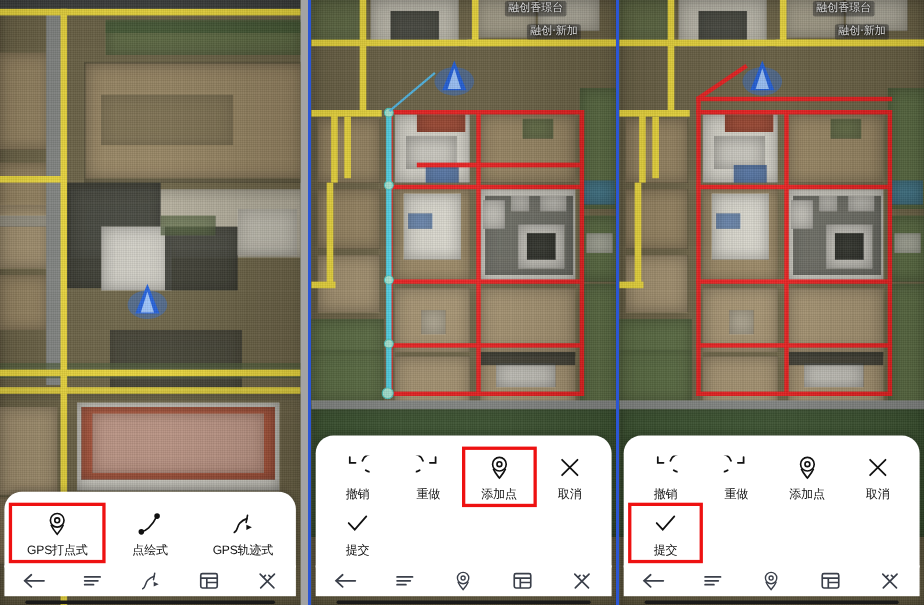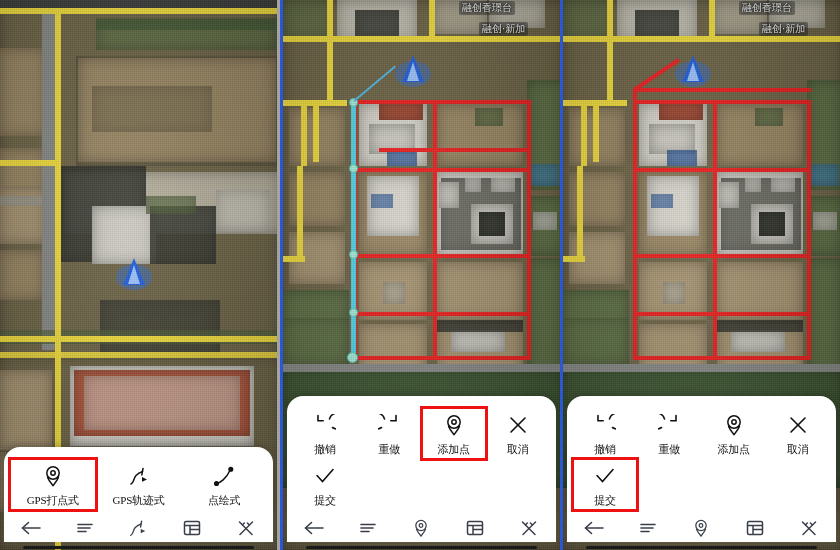--- a/index.html
+++ b/index.html
@@ -14,21 +14,21 @@
     width: 840px; height: 550px;
   }
   .panel {
     position: relative;
     width: 280px; height: 550px;
     overflow: hidden;
     background: #5d6a4a;
   }
   .panel + .panel { border-left: 3px solid #2b56d4; }
   .panel:first-child { border-right: 0; }
-  .panel.p1 { border-right: 3px solid #a3a3a3; width: 280px; }
+  .panel.p1 { border-right: 7px solid #a3a3a3; width: 280px; }
 
   
   .map {
     position: absolute; inset: 0;
     background-color: #7a7356;
   }
   .sat {
     position: absolute; inset: 0;
   }
   
@@ -151,21 +151,21 @@
   }
   .tool .glyph {
     width: 26px; height: 26px;
     display: flex; align-items: center; justify-content: center;
     color: #1b1b1b;
   }
   .tool .glyph svg { display: block; }
   .tool .lbl {
     font-size: 11px;
     color: #111111;
-    font-family: Liberation Serif, serif;
+    font-family: Liberation Sans, sans-serif;
     white-space: nowrap;
     letter-spacing: -0.2px;
   }
   .tool.hl { outline: 3px solid #ee1111; outline-offset: -1px; }
 
   
   .navbar {
     position: absolute;
     left: 4px; right: 4px; bottom: 8px;
     height: 28px;
@@ -261,37 +261,37 @@
                 <circle cx="10" cy="9" r="2.2"></circle>
               <path d="M4.6 13.5C6 17 8.3 19.5 10 21.6C11.7 19.5 14 17 15.4 13.5" stroke-linecap="round"></path>
             </svg>
           </span>
           <span class="lbl">GPS打点式</span>
         </div>
 
         <div class="tool">
           <span class="glyph">
             <svg width="24" height="22" viewBox="0 0 24 22" fill="none" stroke="#111" stroke-width="1.5">
+              <path d="M4.5 18.5C8 18 14 14 18.5 4.5" stroke-linecap="round"></path>
+              <circle cx="4.5" cy="18.5" r="1.8" fill="#111"></circle>
+              <circle cx="18.8" cy="4.2" r="1.8" fill="#111"></circle>
+            </svg>
+          </span>
+          <span class="lbl">点绘式</span>
+        </div>
+
+        <div class="tool">
+          <span class="glyph">
+            <svg width="24" height="22" viewBox="0 0 24 22" fill="none" stroke="#111" stroke-width="1.5">
               <path d="M4 19c3-1 2.5-6 5-8.5S14 7 15.5 6.5" stroke-linecap="round"></path>
               <path d="M16 3.5l-1.2 6.4" stroke-linecap="round"></path>
               <path d="M15 12l5 2.4-5 2.4z" fill="#111" stroke="none"></path>
             </svg>
           </span>
           <span class="lbl">GPS轨迹式</span>
-        </div>
-
-        <div class="tool">
-          <span class="glyph">
-            <svg width="24" height="22" viewBox="0 0 24 22" fill="none" stroke="#111" stroke-width="1.5">
-              <path d="M4.5 18.5C8 18 14 14 18.5 4.5" stroke-linecap="round"></path>
-              <circle cx="4.5" cy="18.5" r="1.8" fill="#111"></circle>
-              <circle cx="18.8" cy="4.2" r="1.8" fill="#111"></circle>
-            </svg>
-          </span>
-          <span class="lbl">点绘式</span>
         </div>
 
 
       </div>
     </div>
 
     <div class="navbar">
       <div class="navbtn">
         <svg width="22" height="18" viewBox="0 0 22 18" fill="none" stroke="#3a3f4a" stroke-width="1.6" stroke-linecap="round">
           <path d="M20 9H3"></path>

